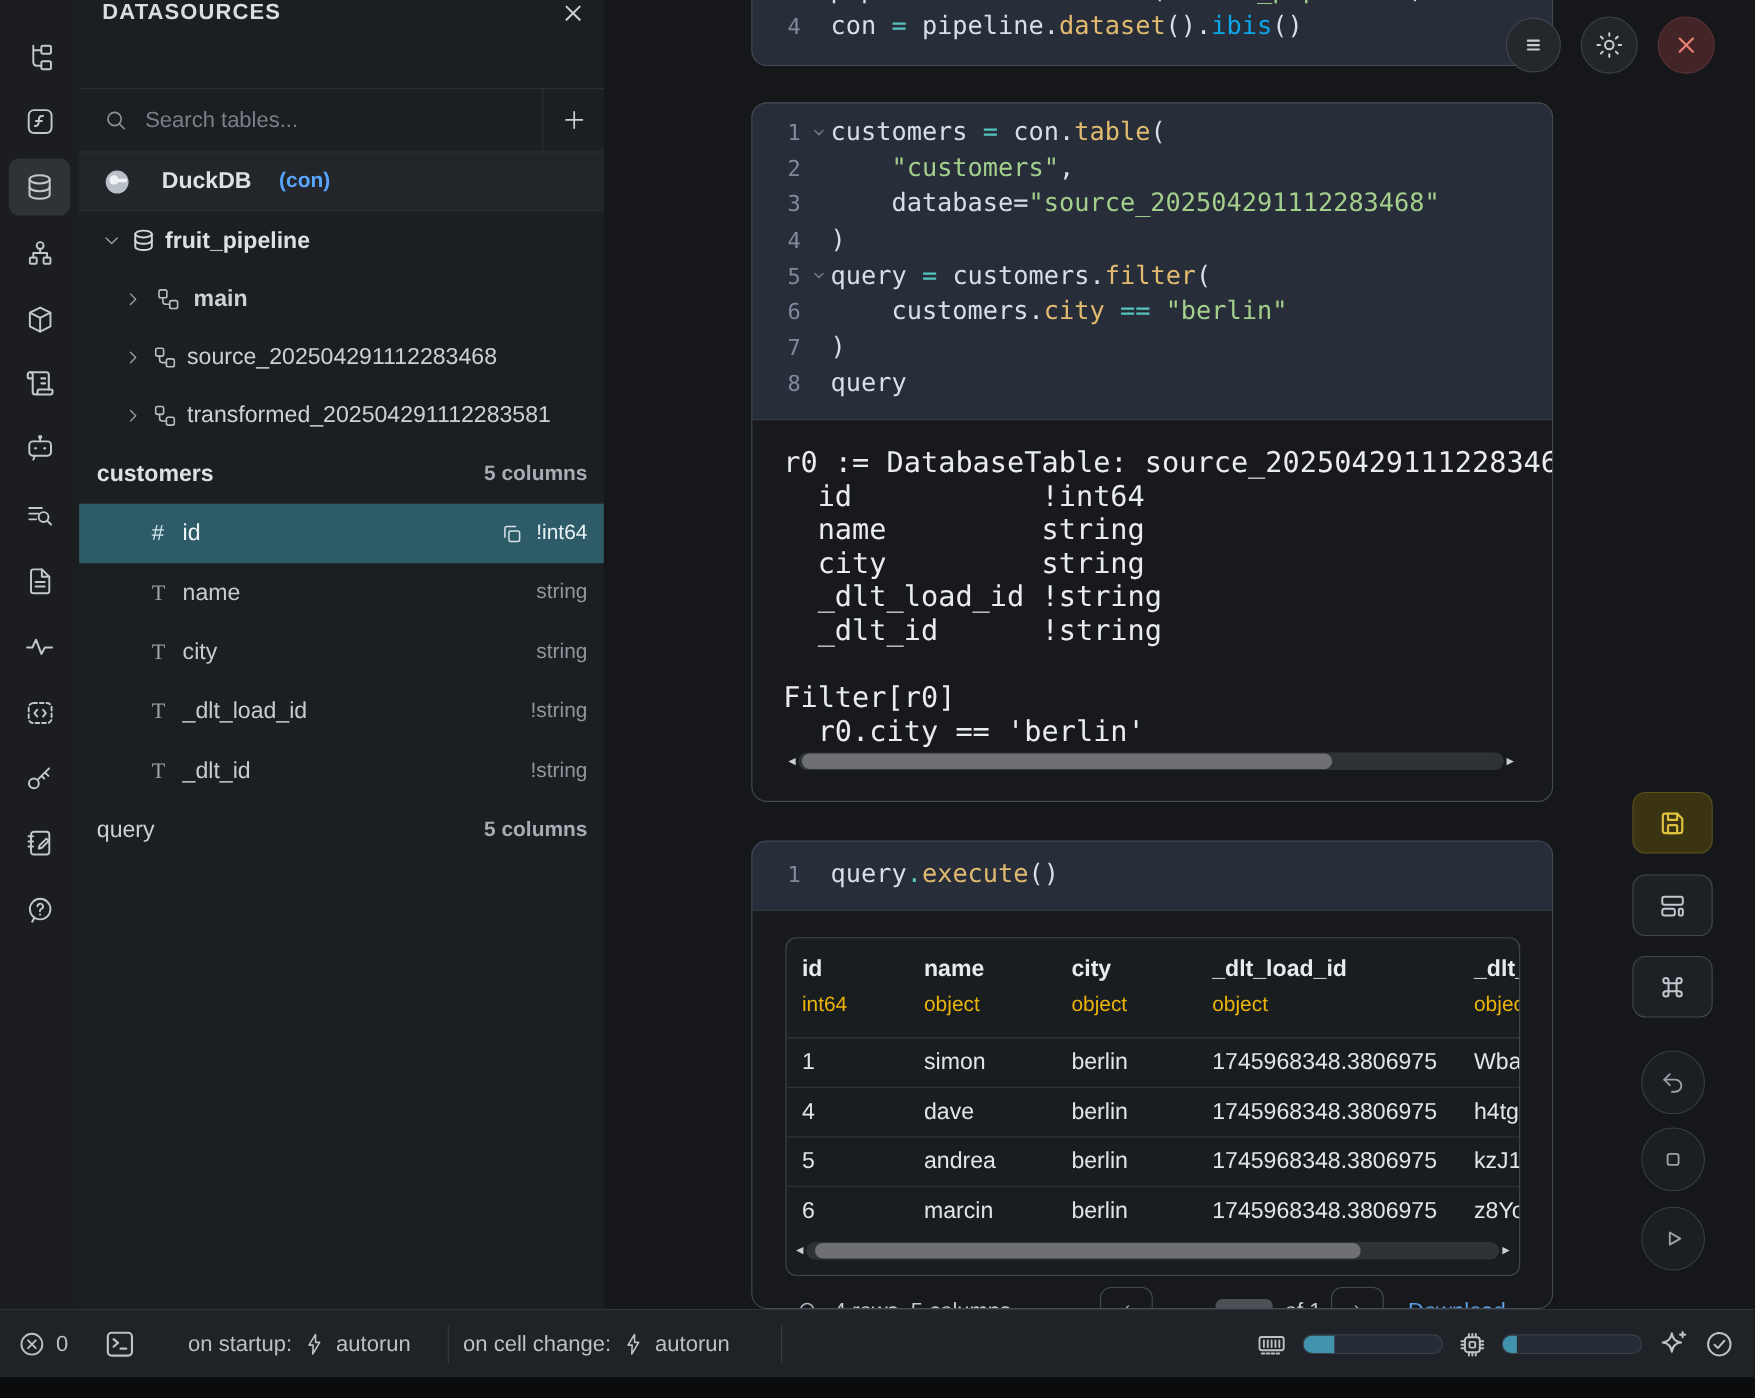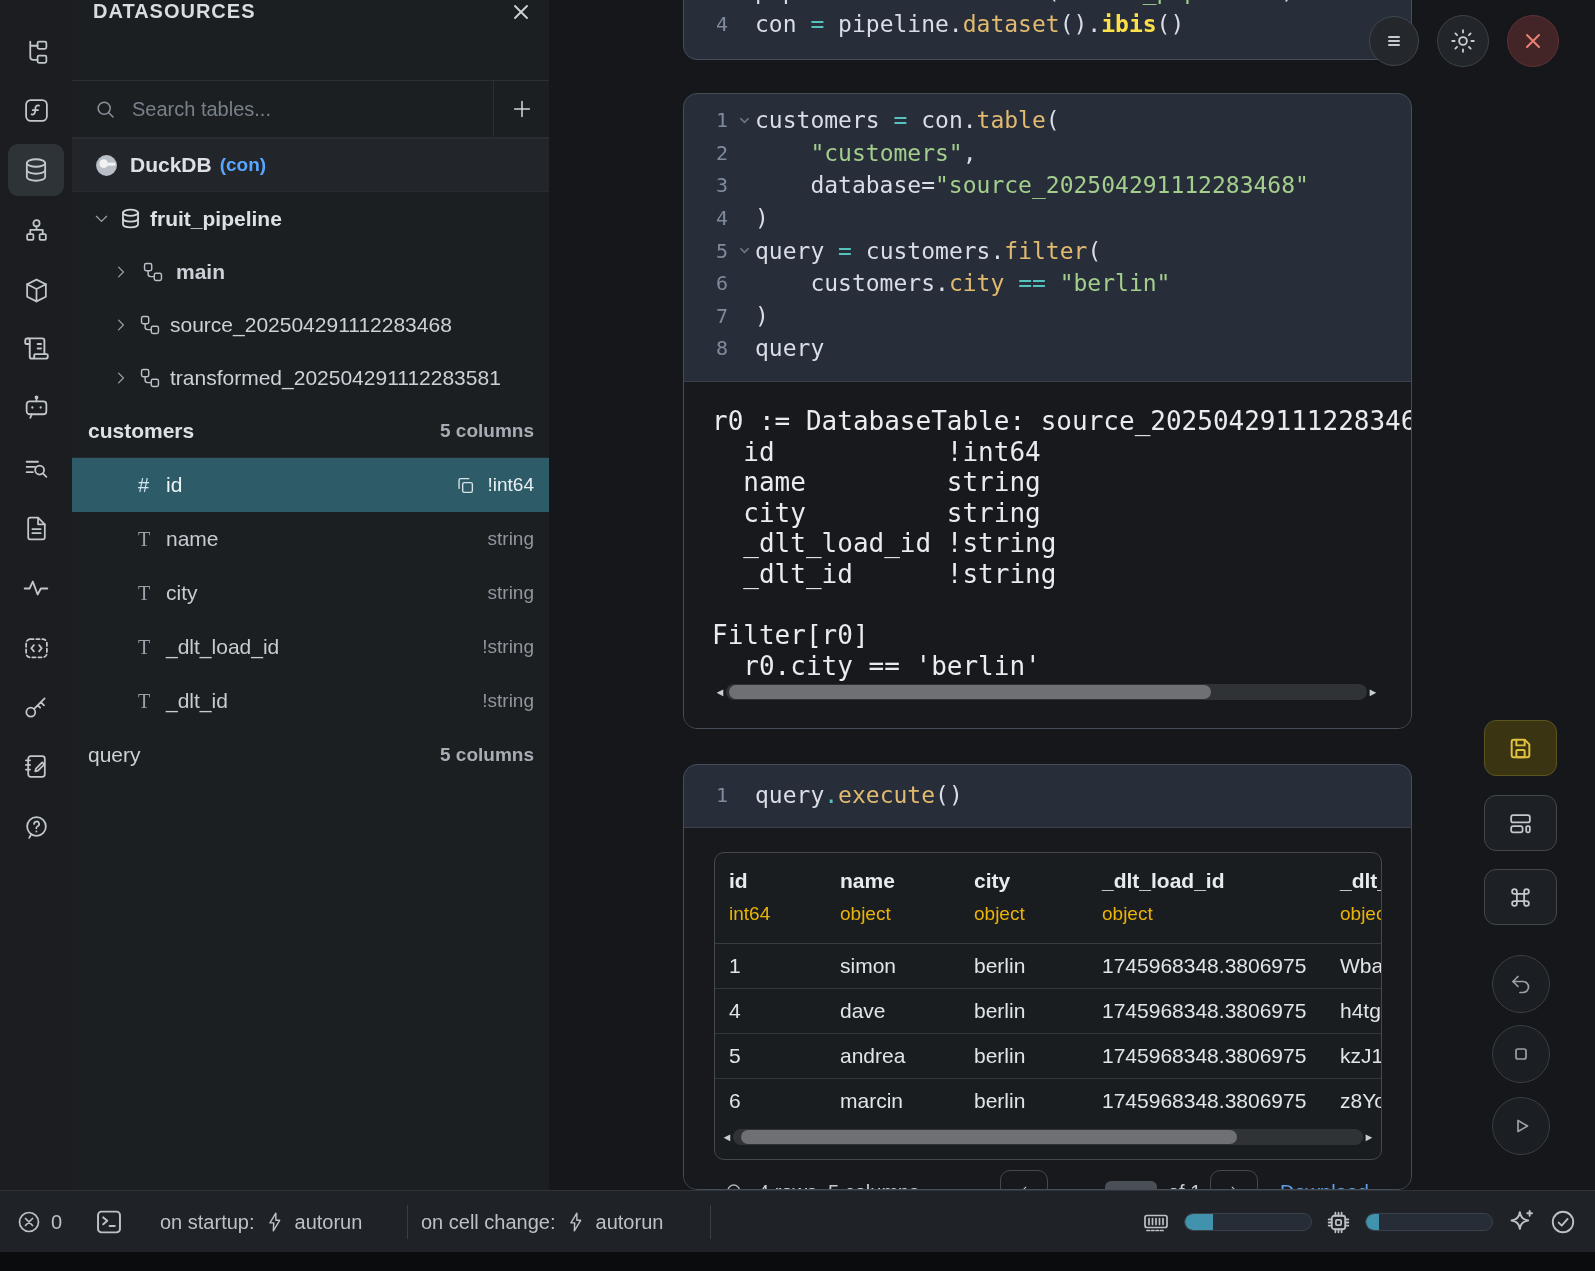--- a/index.html
+++ b/index.html
@@ -37,21 +37,21 @@
   .col-row .ctype{font-size:19px;color:#8f969e;}
   .col-row.selected .ctype{color:#e9f1f4;}
 
   
   #notebook{position:absolute;left:549px;top:0;width:1046px;height:1190px;background:#15171a;}
   .cell{position:absolute;left:134px;width:729px;border:1px solid #454d58;border-radius:14px;background:#272e39;overflow:hidden;box-sizing:border-box;}
   .cl{display:flex;align-items:center;height:32.6px;font-family:"DejaVu Sans Mono","Liberation Mono",monospace;font-size:23px;}
   .ln{width:44px;text-align:right;color:#7f8b9d;font-size:20px;padding-right:5px;flex:0 0 auto;}
   .fold{width:22px;flex:0 0 auto;display:flex;justify-content:center;}
   .ct{white-space:pre;}
-  .c-w{color:#d9dee6;} .c-cy{color:#56c2bd;} .c-g{color:#e2ba6f;} .c-b{color:#fde047;font-weight:bold;} .c-s{color:#a3ce8c;}
+  .c-w{color:#d9dee6;} .c-cy{color:#56c2bd;} .c-g{color:#e2ba6f;} .c-b{color:#0ea5e9;} .c-s{color:#a3ce8c;}
   .out{position:absolute;left:0;right:0;background:#17191d;border-top:1px solid #3b4148;}
   #out2-pre{position:absolute;left:28px;top:24px;margin:0;font-family:"DejaVu Sans Mono","Liberation Mono",monospace;
             font-size:26px;line-height:30.6px;color:#e9ebee;white-space:pre;}
   .hsb{position:absolute;height:16px;display:flex;align-items:center;}
   .hsb .arr{width:12px;height:16px;display:flex;align-items:center;justify-content:center;color:#c9cdd1;font-size:11px;flex:0 0 auto;}
   .hsb .track{flex:1;height:16px;background:#303336;border-radius:8px;position:relative;}
   .hsb .thumb{position:absolute;top:1px;height:14px;background:#6f7073;border-radius:7px;}
 
   
   #rtable{position:absolute;left:30px;top:24px;width:668px;height:308px;border:1px solid #43484e;border-radius:10px;background:#1a1d20;overflow:hidden;box-sizing:border-box;}
@@ -204,21 +204,21 @@
         </svg>
       <input id="search-input" placeholder="Search tables..." style="">
     </div>
     <div id="add-section">
       <svg class="ic" width="24" height="24" viewBox="0 0 26 26" style="stroke:#ced3d8">
           <path d="M13 5v16M5 13h16"></path>
         </svg>
     </div>
   </div>
 
-  <div class="prow band r52" style="padding-left:22px;gap:11px">
+  <div class="prow band r52" style="padding-left:22px;gap:28px">
     <svg width="25" height="25" viewBox="0 0 24 24">
         <circle cx="12" cy="12" r="10" fill="#b9bfc6"></circle>
         <circle cx="9.3" cy="10.2" r="4.1" fill="#f0f2f4"></circle>
         <path d="M13.8 10.7h5.4" stroke="#f0f2f4" stroke-width="3" stroke-linecap="round"></path>
       </svg>
     <span class="plabel bold">DuckDB</span>
     <span style="font-size:19px;font-weight:bold;color:#58a6ff;margin-left:-3px">(con)</span>
   </div>
 
   <div class="prow r53" style="padding-left:20px;gap:8px">
@@ -589,21 +589,21 @@
       </svg>
     <span>0</span>
   </div>
   <div class="sgroup" style="left:94px">
     <svg class="ic" width="30" height="30" viewBox="0 0 26 26" style="stroke:#bcc1c6">
         <rect x="3.5" y="4" width="19" height="18" rx="3"></rect>
         <path d="M8 9l3.5 3L8 15"></path>
         <path d="M13.5 16.5h4.5"></path>
       </svg>
   </div>
-  <div class="sgroup" style="left:160px">
+  <div class="sgroup" style="left:171px">
     <span>on startup:</span>
     <svg class="ic" width="22" height="22" viewBox="0 0 26 26" style="stroke:#bcc1c6">
         <path d="M14 2.5L7 14h4.5L11 23.5 18.5 11H14z"></path>
       </svg>
     <span>autorun</span>
   </div>
   <div class="vsep" style="left:407px"></div>
   <div class="sgroup" style="left:421px">
     <span>on cell change:</span>
     <svg class="ic" width="22" height="22" viewBox="0 0 26 26" style="stroke:#bcc1c6">

